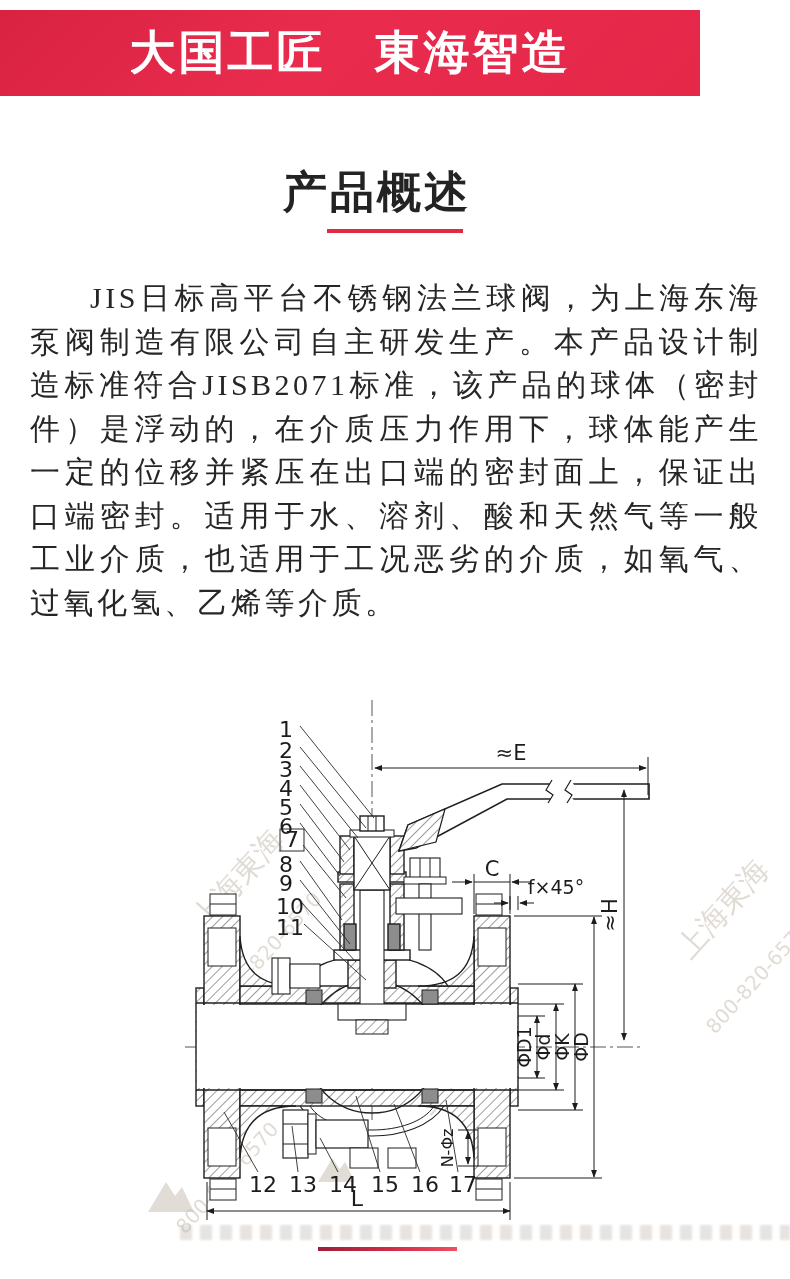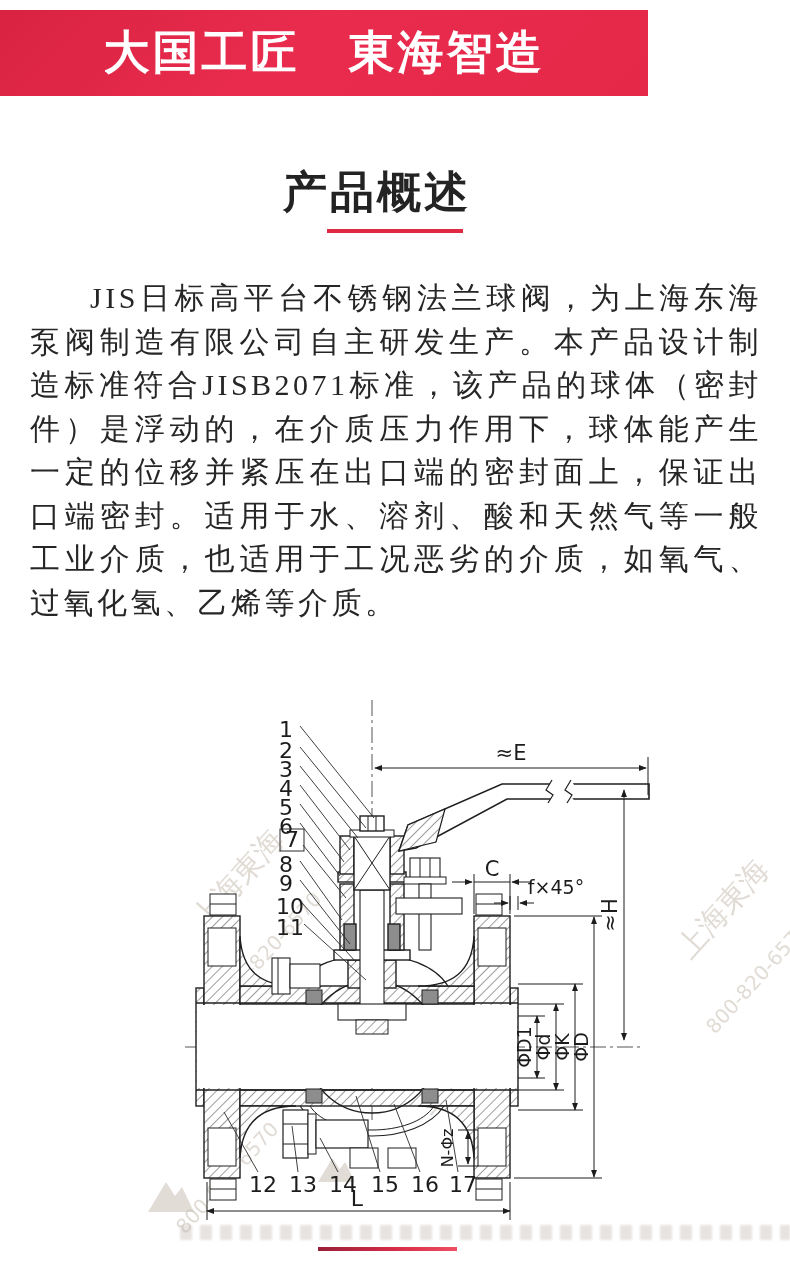--- a/index.html
+++ b/index.html
@@ -1,19 +1,19 @@
 <!DOCTYPE html>
 <html><head>
 <meta charset="utf-8">
 <style>
   html,body{margin:0;padding:0;background:#ffffff;}
   #page{position:relative;width:790px;height:1279px;background:#ffffff;overflow:hidden;
         font-family:"Liberation Sans", sans-serif;}
   
-  .banner{position:absolute;top:10px;left:0;width:648px;height:86px;
+  .banner{position:absolute;top:10px;left:0;width:700px;height:86px;
           background:linear-gradient(135deg,#d92242 0%,#e92c4e 45%,#e52848 100%);
           display:flex;align-items:center;justify-content:center;}
   .banner-title{color:#ffffff;font-size:46px;font-weight:bold;letter-spacing:3px;
           font-family:"Liberation Sans", sans-serif;}
   
   .sec-title{position:absolute;top:163px;left:0;width:754px;text-align:center;
           font-size:44px;font-weight:bold;color:#232323;letter-spacing:3px;}
   .sec-underline{position:absolute;top:229px;left:327px;width:136px;height:4px;
           background:#e02a44;}
   

